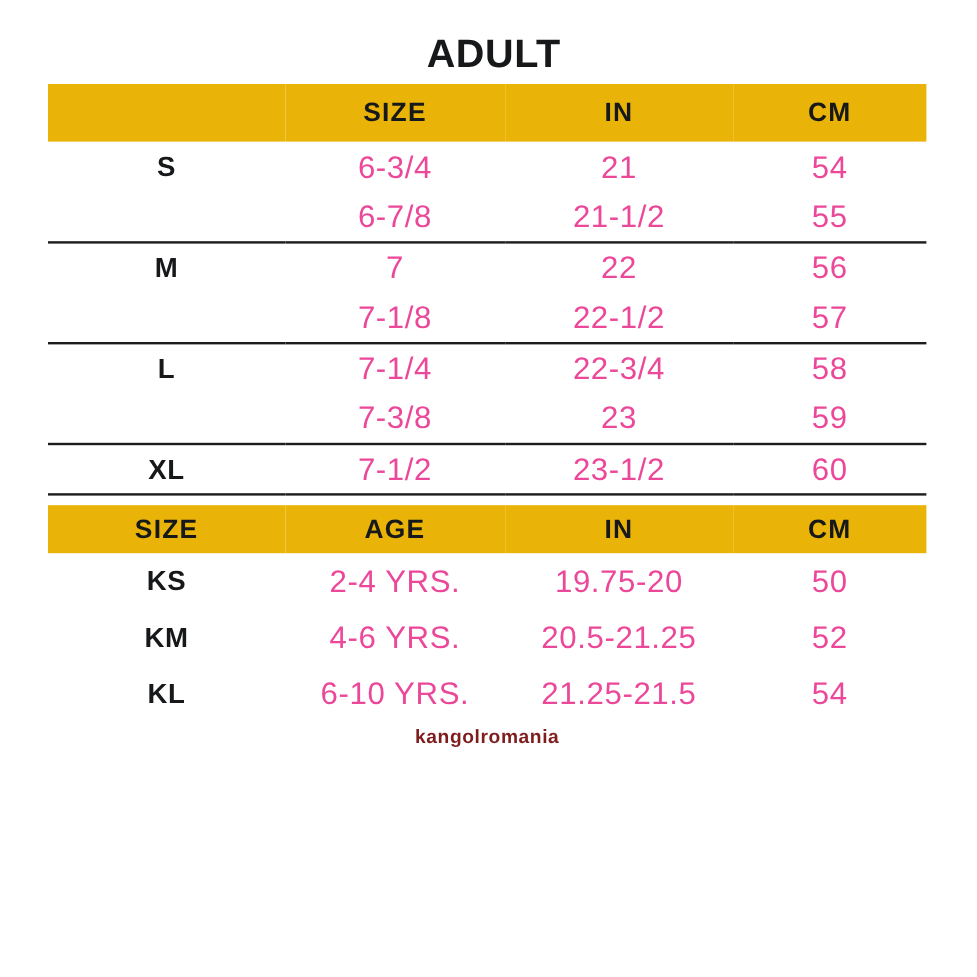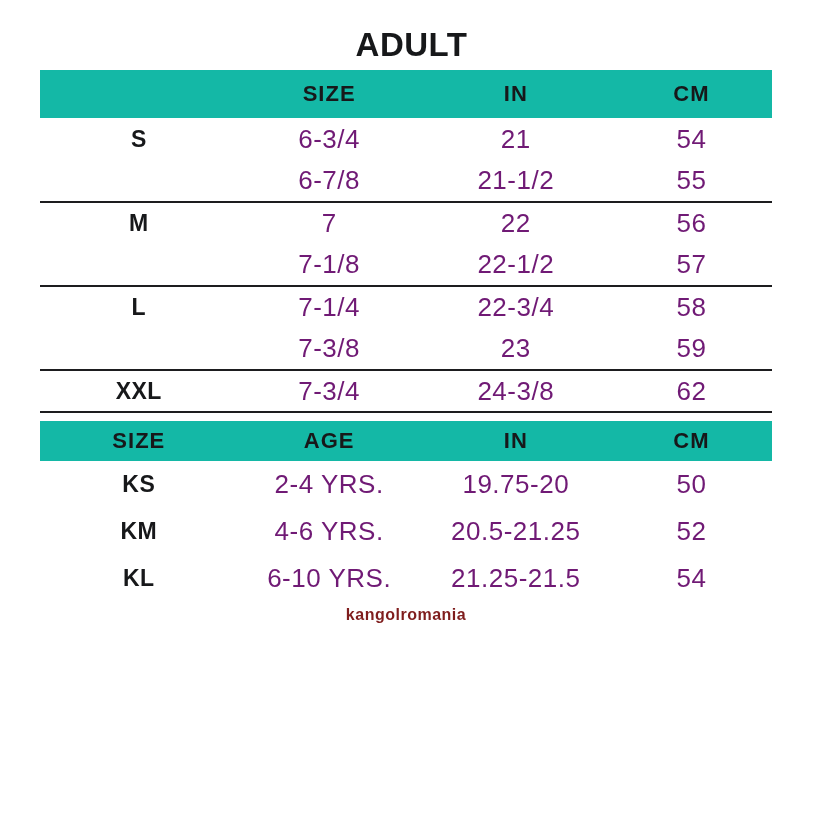--- a/index.html
+++ b/index.html
@@ -32,21 +32,21 @@
     border-collapse: collapse;
     table-layout: fixed;
     width: 732px;
     margin-top: 8px;
   }
   col.c1 { width: 27%; }
   col.c2 { width: 25%; }
   col.c3 { width: 26%; }
   col.c4 { width: 22%; }
   thead tr {
-    background: #14b8a6;
+    background: #eab308;
   }
   .adult thead tr { height: 48px; }
   .kids  thead tr { height: 40px; }
   thead th {
     font-size: 22px;
     font-weight: 800;
     letter-spacing: 1px;
     color: #17181a;
     text-align: center;
     vertical-align: middle;
@@ -60,21 +60,21 @@
     letter-spacing: 0.5px;
     color: #17181a;
     text-align: center;
     vertical-align: middle;
     padding: 0;
   }
   tbody td {
     font-size: 26px;
     font-weight: 300;
     letter-spacing: 0.5px;
-    color: #701a75;
+    color: #ec4899;
     text-align: center;
     vertical-align: middle;
     padding: 0;
   }
   .adult tbody tr.sep {
     border-top: 2.5px solid #1d1d1f;
   }
   .adult tbody {
     border-bottom: 2.5px solid #1d1d1f;
   }
@@ -141,24 +141,24 @@
         <td>22-3/4</td>
         <td>58</td>
       </tr>
       <tr>
         <th></th>
         <td>7-3/8</td>
         <td>23</td>
         <td>59</td>
       </tr>
       <tr class="sep">
-        <th>XXL</th>
-        <td>7-3/4</td>
-        <td>24-3/8</td>
-        <td>62</td>
+        <th>XL</th>
+        <td>7-1/2</td>
+        <td>23-1/2</td>
+        <td>60</td>
       </tr>
     </tbody>
   </table>
 
 
   <table class="kids">
     <colgroup>
         <col class="c1">
         <col class="c2">
         <col class="c3">

